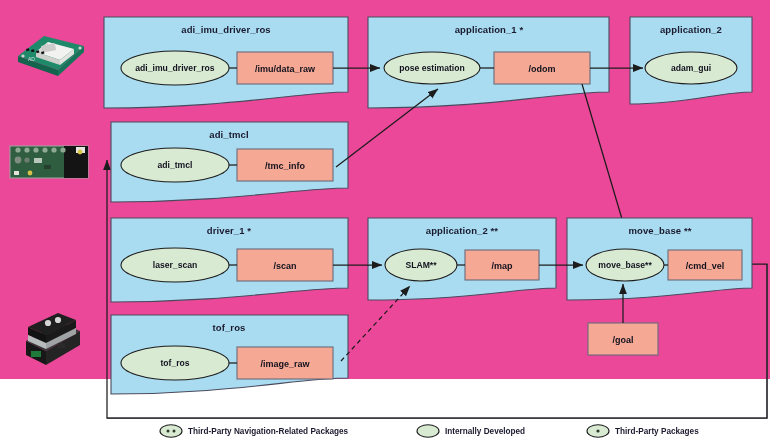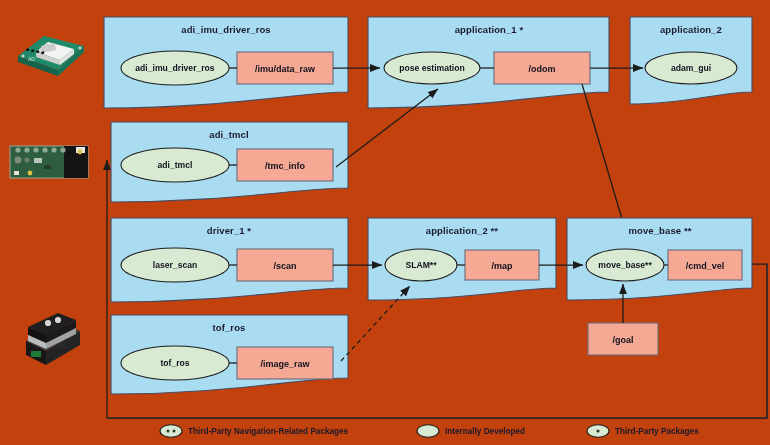--- a/index.html
+++ b/index.html
@@ -1,19 +1,19 @@
 <!DOCTYPE html>
 <html><head>
 <meta charset="utf-8">
 <title>ROS Node Graph</title>
 <style>
   html,body{margin:0;padding:0;background:#ffffff;}
   body{width:770px;height:445px;overflow:hidden;
        font-family:"Liberation Sans","DejaVu Sans",sans-serif;}
-  #stage{position:relative;width:770px;height:445px;background:#c2410c;}
+  #stage{position:relative;width:770px;height:379px;background:#ec4899;}
   svg#graph{position:absolute;left:0;top:0;width:770px;height:445px;}
   .panel-label{font-size:9.5px;font-weight:bold;fill:#1a1a2e;text-anchor:middle;
                letter-spacing:.1px;}
   .node-label{font-size:8.6px;font-weight:bold;fill:#12121e;text-anchor:middle;}
   .topic-label{font-size:9px;font-weight:bold;fill:#12121e;text-anchor:middle;}
   .legend-label{font-size:8.2px;font-weight:bold;fill:#1a1a2e;}
   .panel{fill:#a9dcf1;stroke:#4a4a5e;stroke-width:1.1;}
   .topic{fill:#f5a894;stroke:#6b6b7a;stroke-width:1.1;}
   .nodeell{fill:#d9ead3;stroke:#1c1c1c;stroke-width:1.1;}
   .edge{stroke:#1c1c1c;stroke-width:1.25;fill:none;}

